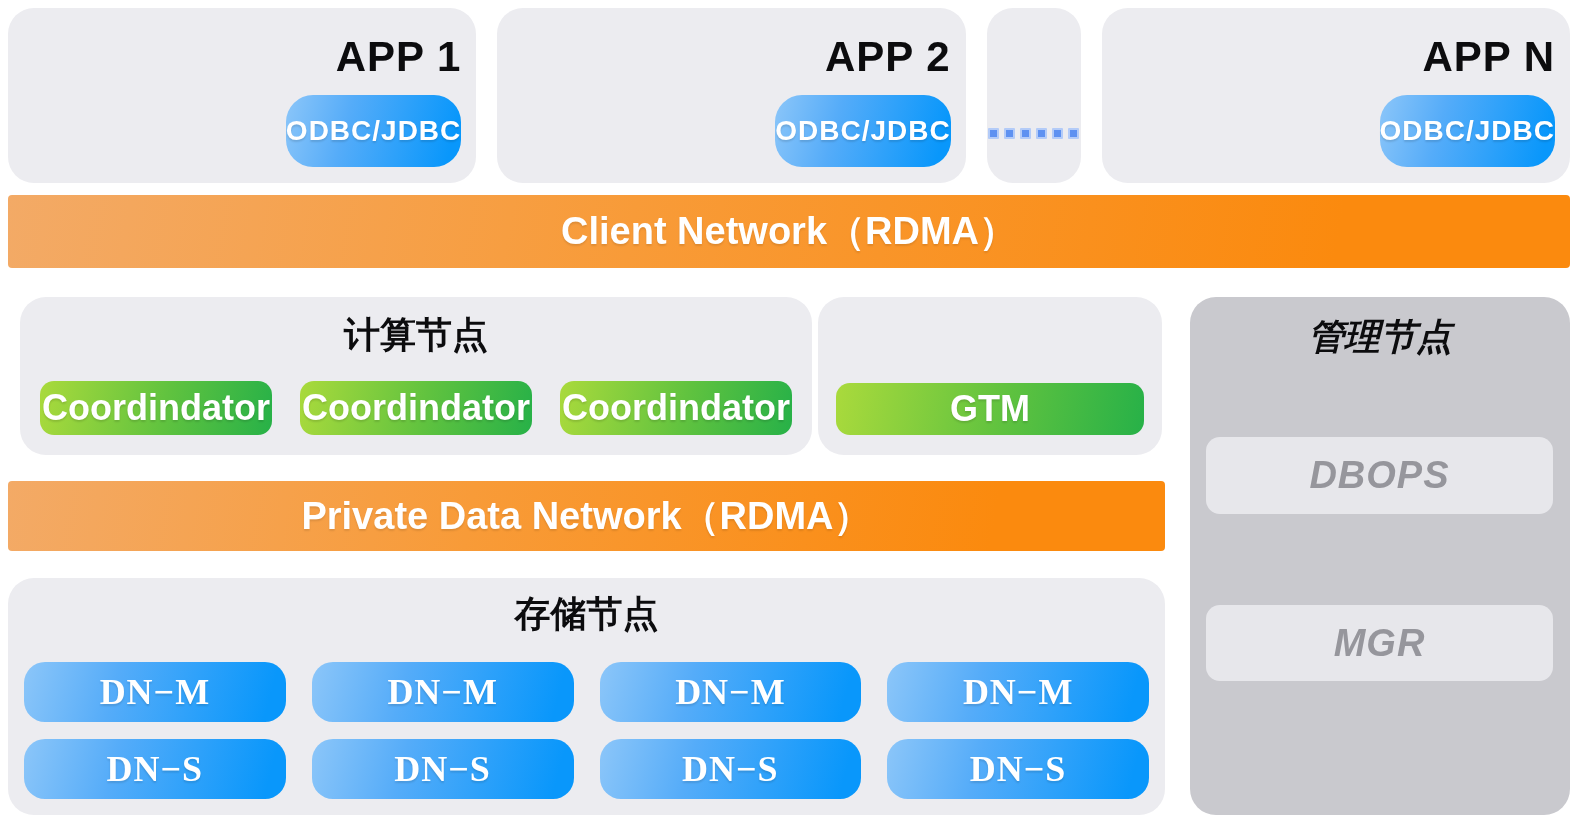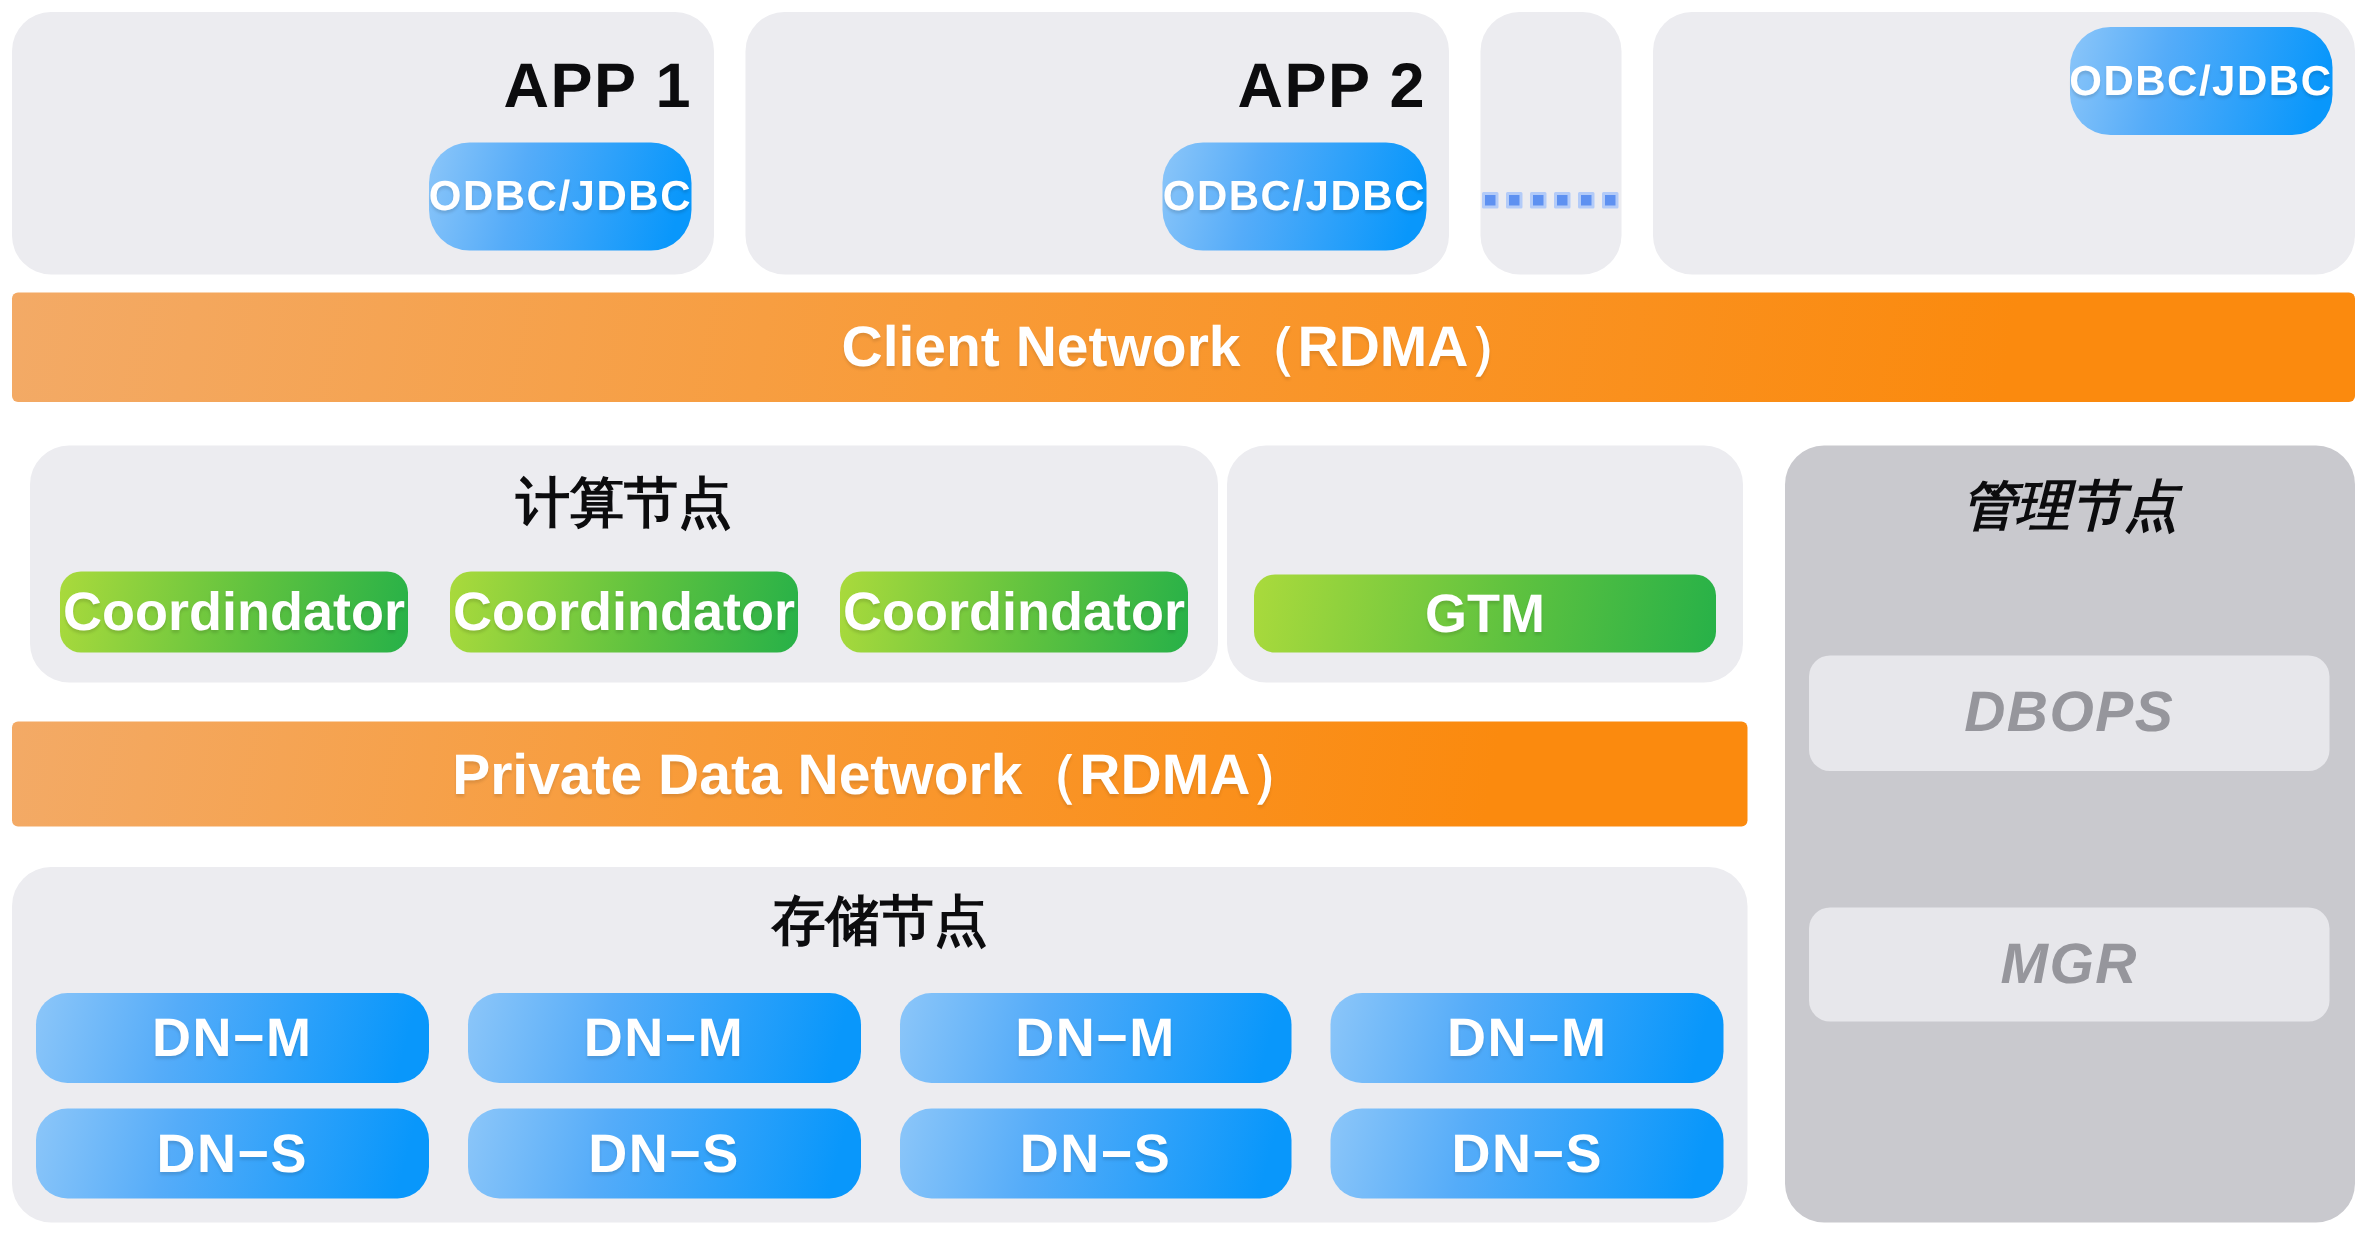--- a/index.html
+++ b/index.html
@@ -49,21 +49,21 @@
                 background:#C9C9CE; border-radius:26px; box-sizing:border-box; padding-top:16px;font-style:italic; }
   .mgmt-box { position:absolute; left:16px; right:17px; height:77px; background:#E7E7EB;
               border-radius:14px; color:#96969C; font-size:38px;
               display:flex; align-items:center; justify-content:center; letter-spacing:1px; }
   .mgmt-box.dbops { top:140px; }
   .mgmt-box.mgr   { top:308px; height:76px; }
 
   
   .storage-panel { position:absolute; top:578px; left:8px; width:1157px; height:237px;
                    box-sizing:border-box; padding:12px 16px 16px; display:flex; flex-direction:column; }
-  .storage-grid { display:grid; grid-template-columns:repeat(4,1fr); column-gap:26px; row-gap:17px; margin-top:auto; }
+  .storage-grid { display:grid; grid-template-columns:repeat(4,1fr); column-gap:26px; row-gap:17px; margin-top:auto;font-family:Liberation Serif, serif; }
   .pill-dn { height:60px; border-radius:21px;
              background:linear-gradient(105deg,#8CC6F9 0%,#55ACF9 35%,#0997FB 92%);
              color:#ffffff; font-size:36px; display:flex; align-items:center; justify-content:center;
              text-shadow:0 2px 2px rgba(0,0,0,0.12); letter-spacing:1px; }
 </style>
 </head>
 <body>
 
 <div class="canvas">
 
@@ -80,20 +80,21 @@
       <div class="dots">
         <span></span>
           <span></span>
           <span></span>
           <span></span>
           <span></span>
           <span></span>
       </div>
     </div>
     <div class="panel-light app-panel">
+      <div class="app-title">APP N</div>
       <div class="pill-blue">ODBC/JDBC</div>
     </div>
   </div>
 
   <div class="bar bar-client">Client Network（RDMA）</div>
 
   <div class="panel-light compute-panel">
     <div class="section-title">计算节点</div>
     <div class="compute-buttons">
       <div class="pill-green">Coordindator</div>

